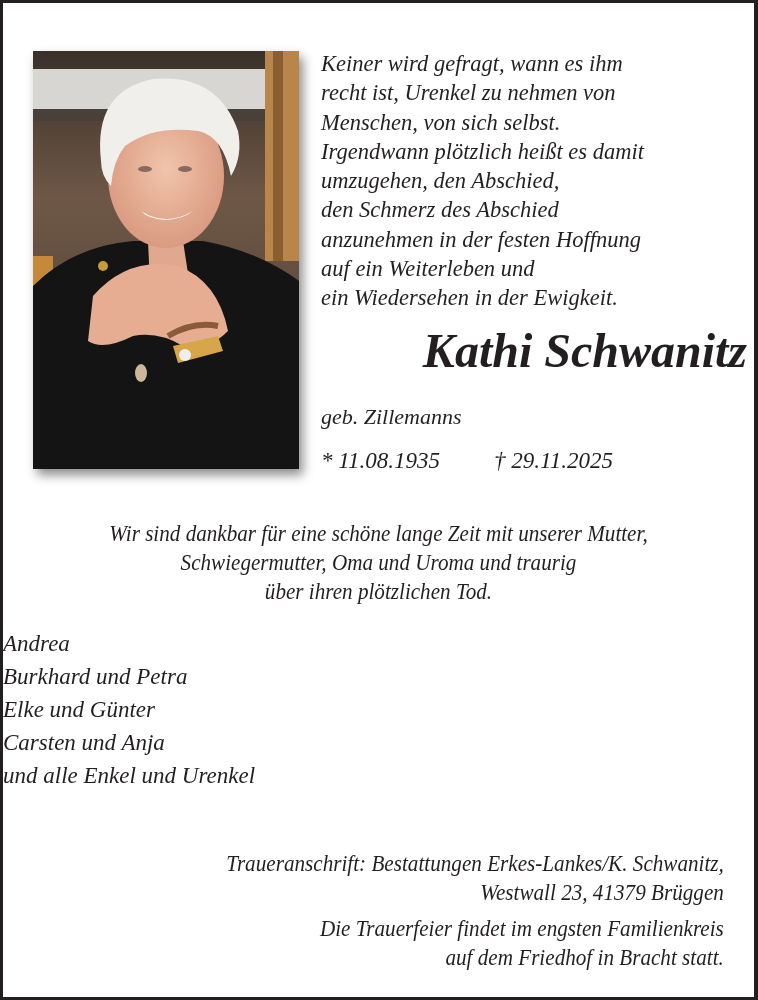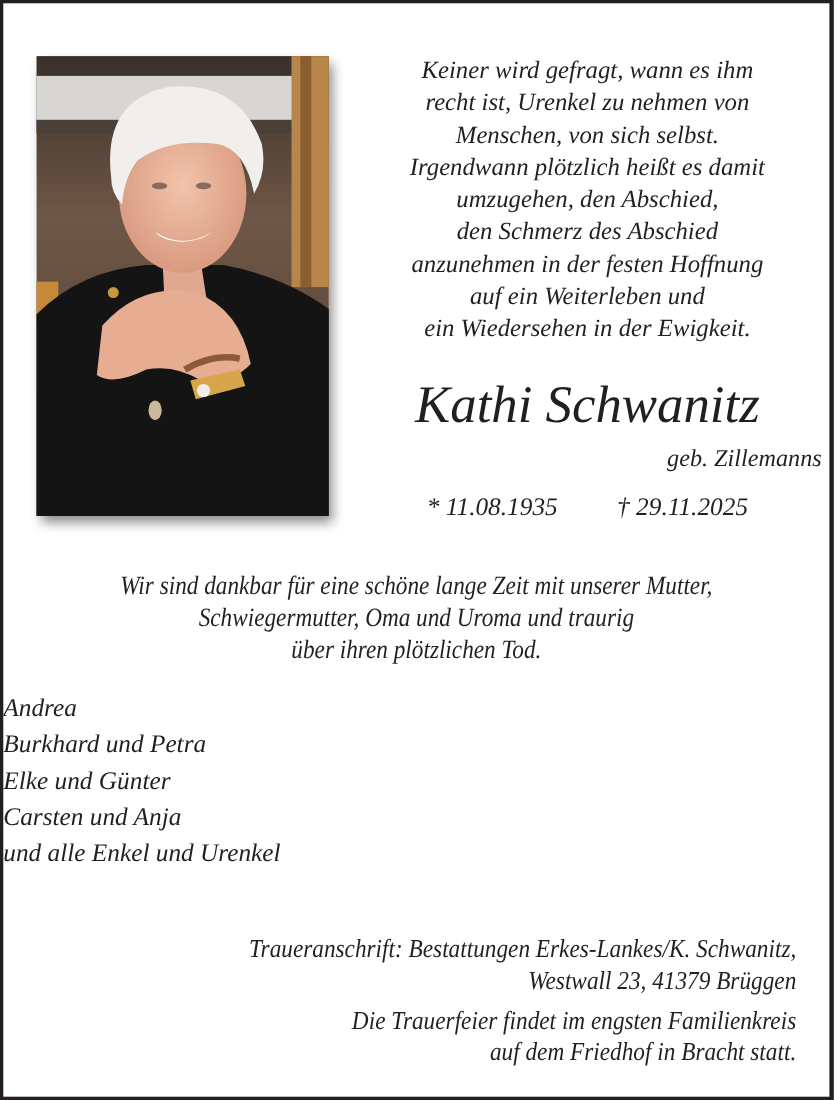--- a/index.html
+++ b/index.html
@@ -10,33 +10,33 @@
     font-family:"Liberation Serif", "DejaVu Serif", serif;
     font-style:italic; color:#231f20;
   }
   .photo-wrap {
     position:absolute; left:30px; top:48px; width:266px; height:418px;
     box-shadow: 4px 6px 10px rgba(0,0,0,0.45);
   }
   .photo { width:100%; height:100%; display:block; }
   .poem {
     position:absolute; left:318px; top:46px; width:426px;
-    text-align:center; font-size:22.5px; line-height:29.3px;
+    font-size:22.5px; line-height:29.3px;
   }
   .poem div { white-space:nowrap; }
   .name {
-    position:absolute; left:318px; top:338px; width:426px; text-align:center;
-    font-size:48px; line-height:56px; white-space:nowrap;
+    position:absolute; left:318px; top:320px; width:426px; text-align:right;
+    font-size:48px; line-height:56px; white-space:nowrap;font-weight:bold;
   }
   .birthname {
-    position:absolute; left:318px; top:400px; width:426px; text-align:right;
+    position:absolute; left:318px; top:400px; width:426px; text-align:left;
     font-size:22px; line-height:28px;
   }
   .dates {
-    position:absolute; left:318px; top:443px; width:426px; text-align:center;
+    position:absolute; left:318px; top:443px; width:426px; 
     font-size:23px; line-height:30px; white-space:nowrap;
   }
   .dates span.gap { display:inline-block; width:54px; }
   .thanks {
     position:absolute; left:0; top:516px; width:751px; text-align:center;
     font-size:24px; line-height:29px; transform:scaleX(0.88); transform-origin:center;
   }
   .thanks div { white-space:nowrap; }
   .family {
     position:absolute; left:0; top:624px; width:751px; text-align:left;

